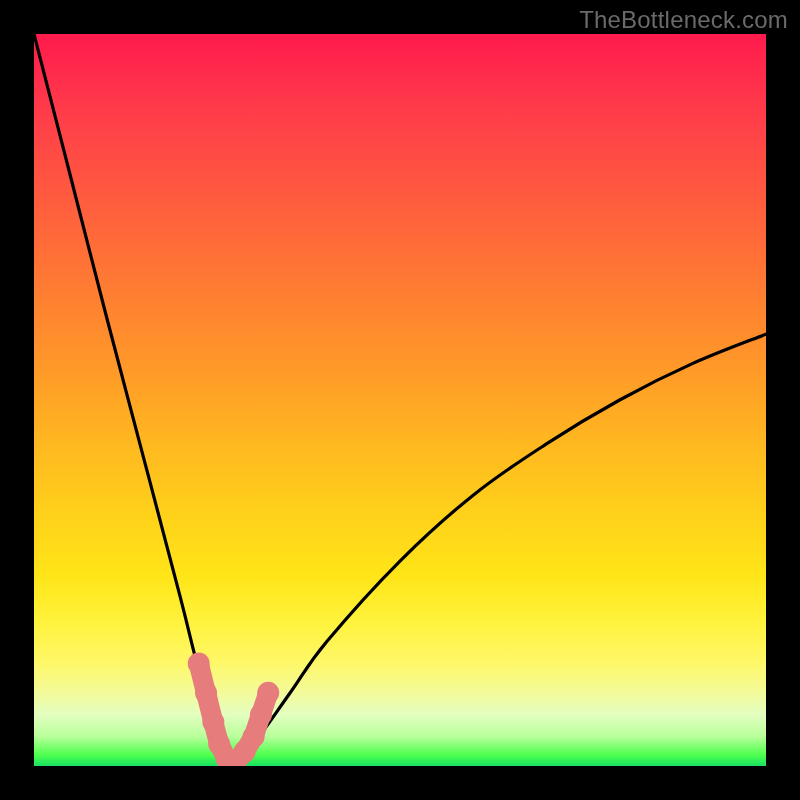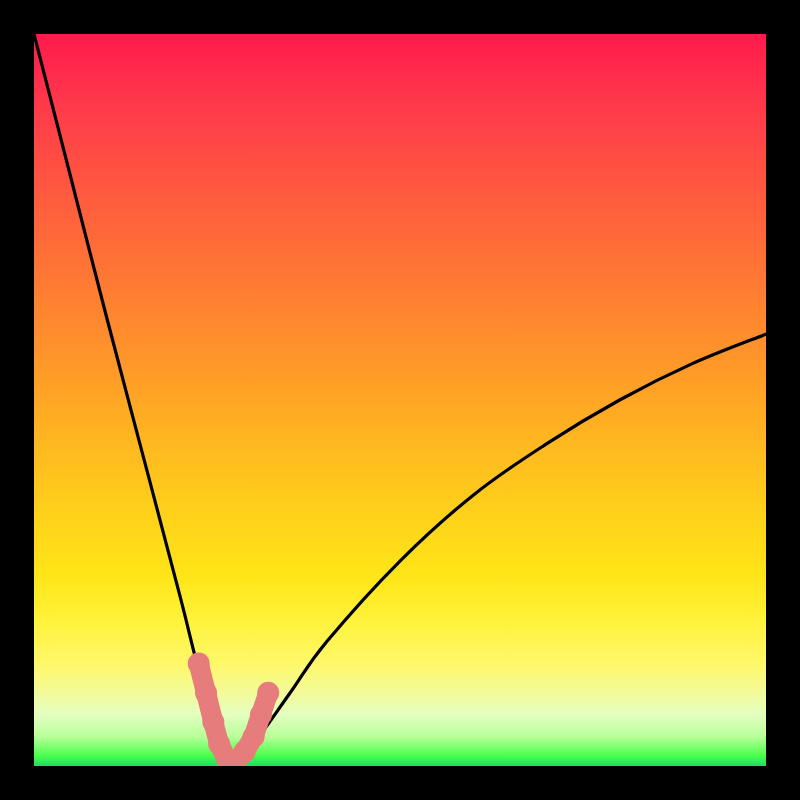--- a/index.html
+++ b/index.html
@@ -80,13 +80,14 @@
           <circle cx="192.51600000000002" cy="724.68" r="11" fill="#e77c7c"></circle>
           <circle cx="201.3" cy="728.34" r="11" fill="#e77c7c"></circle>
           <circle cx="210.81600000000003" cy="717.36" r="11" fill="#e77c7c"></circle>
           <circle cx="219.6" cy="702.72" r="11" fill="#e77c7c"></circle>
           <circle cx="226.92" cy="680.76" r="11" fill="#e77c7c"></circle>
           <circle cx="234.24" cy="658.8" r="11" fill="#e77c7c"></circle>
         </g>
     </svg>
 
   </div>
+  <div class="watermark">TheBottleneck.com</div>
 </div>
 
 </body></html>

